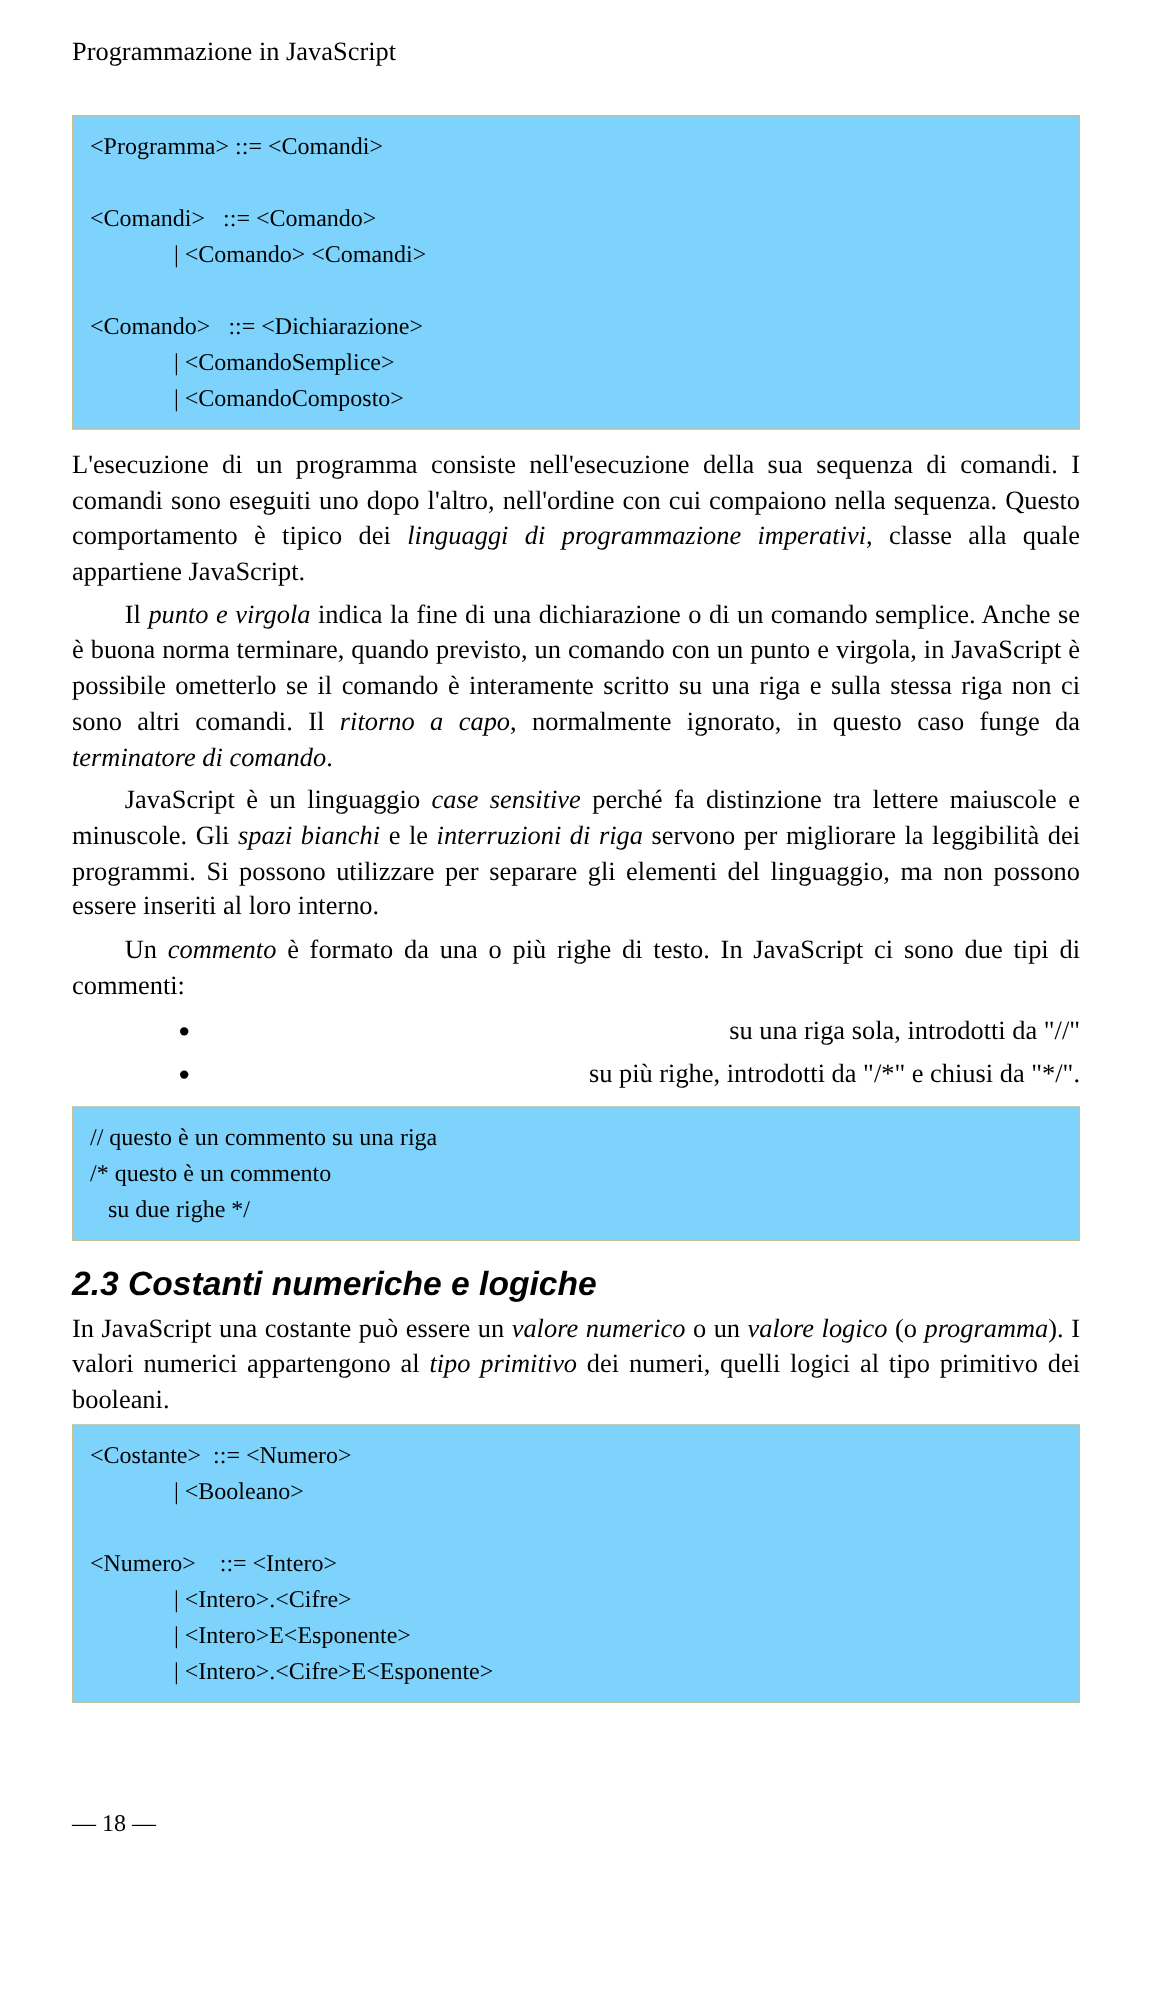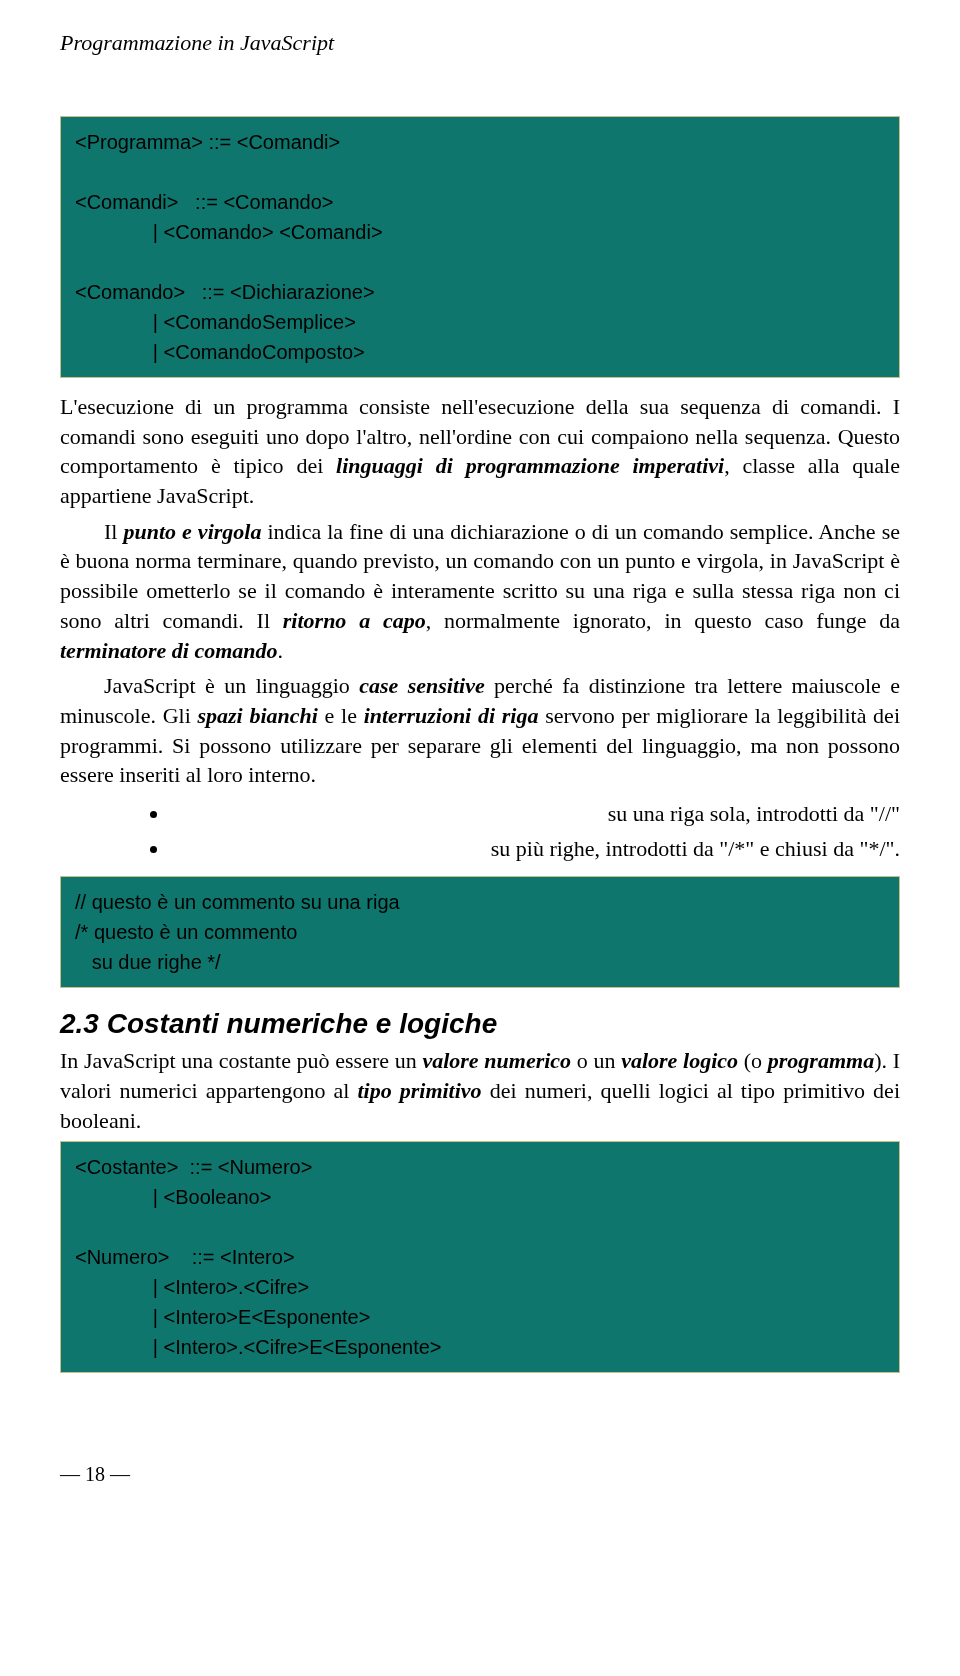--- a/index.html
+++ b/index.html
@@ -7,44 +7,43 @@
     padding: 0;
     background: #fff;
     font-family: Georgia, 'Times New Roman', serif;
     color: #000;
     width: 960px;
   }
   .page {
     padding: 30px 60px 40px 60px;
   }
   .running-head {
-    font-style: italic;
     font-size: 22px;
-    margin-bottom: 60px;
+    margin-bottom: 40px;
   }
   .codebox {
-    background: #0f766e;
+    background: #7dd3fc;
     border: 1px solid #c9c089;
     padding: 10px 14px;
-    font-family: Liberation Sans, sans-serif;
+    font-family: Liberation Serif, serif;
     font-size: 20px;
     line-height: 1.5;
     white-space: pre;
     margin: 0 0 14px 0;
   }
   .body-text {
     font-size: 22px;
     line-height: 1.35;
     text-align: justify;
     margin: 0 0 6px 0;
   }
   .indent {
     text-indent: 2em;
   }
-  .italic { font-style: italic; font-weight: bold; }
+  .italic { font-style: italic; }
   ul.bullets {
     margin: 6px 0 10px 0;
     padding-left: 110px;
     font-size: 22px;
     line-height: 1.6;
     text-align: right;
   }
   ul.bullets li {
     list-style-type: disc;
     padding-left: 6px;
@@ -83,20 +82,23 @@
   </p>
 
   <p class="body-text indent">
     <span>Il </span><span class="italic">punto e virgola</span><span> indica la fine di una dichiarazione o di un comando semplice. Anche se è buona norma terminare, quando previsto, un comando con un punto e virgola, in JavaScript è possibile ometterlo se il comando è interamente scritto su una riga e sulla stessa riga non ci sono altri comandi. Il </span><span class="italic">ritorno a capo</span><span>, normalmente ignorato, in questo caso funge da </span><span class="italic">terminatore di comando</span><span>.</span>
   </p>
 
   <p class="body-text indent">
     <span>JavaScript è un linguaggio </span><span class="italic">case sensitive</span><span> perché fa distinzione tra lettere maiuscole e minuscole. Gli </span><span class="italic">spazi bianchi</span><span> e le </span><span class="italic">interruzioni di riga</span><span> servono per migliorare la leggibilità dei programmi. Si possono utilizzare per separare gli elementi del linguaggio, ma non possono essere inseriti al loro interno.</span>
   </p>
 
+  <p class="body-text indent">
+    <span>Un </span><span class="italic">commento</span><span> è formato da una o più righe di testo. In JavaScript ci sono due tipi di commenti:</span>
+  </p>
 
   <ul class="bullets">
     <li>su una riga sola, introdotti da "//"</li>
     <li>su più righe, introdotti da "/*" e chiusi da "*/".</li>
   </ul>
 
   <div class="codebox">// questo è un commento su una riga
 /* questo è un commento
    su due righe */</div>
 

